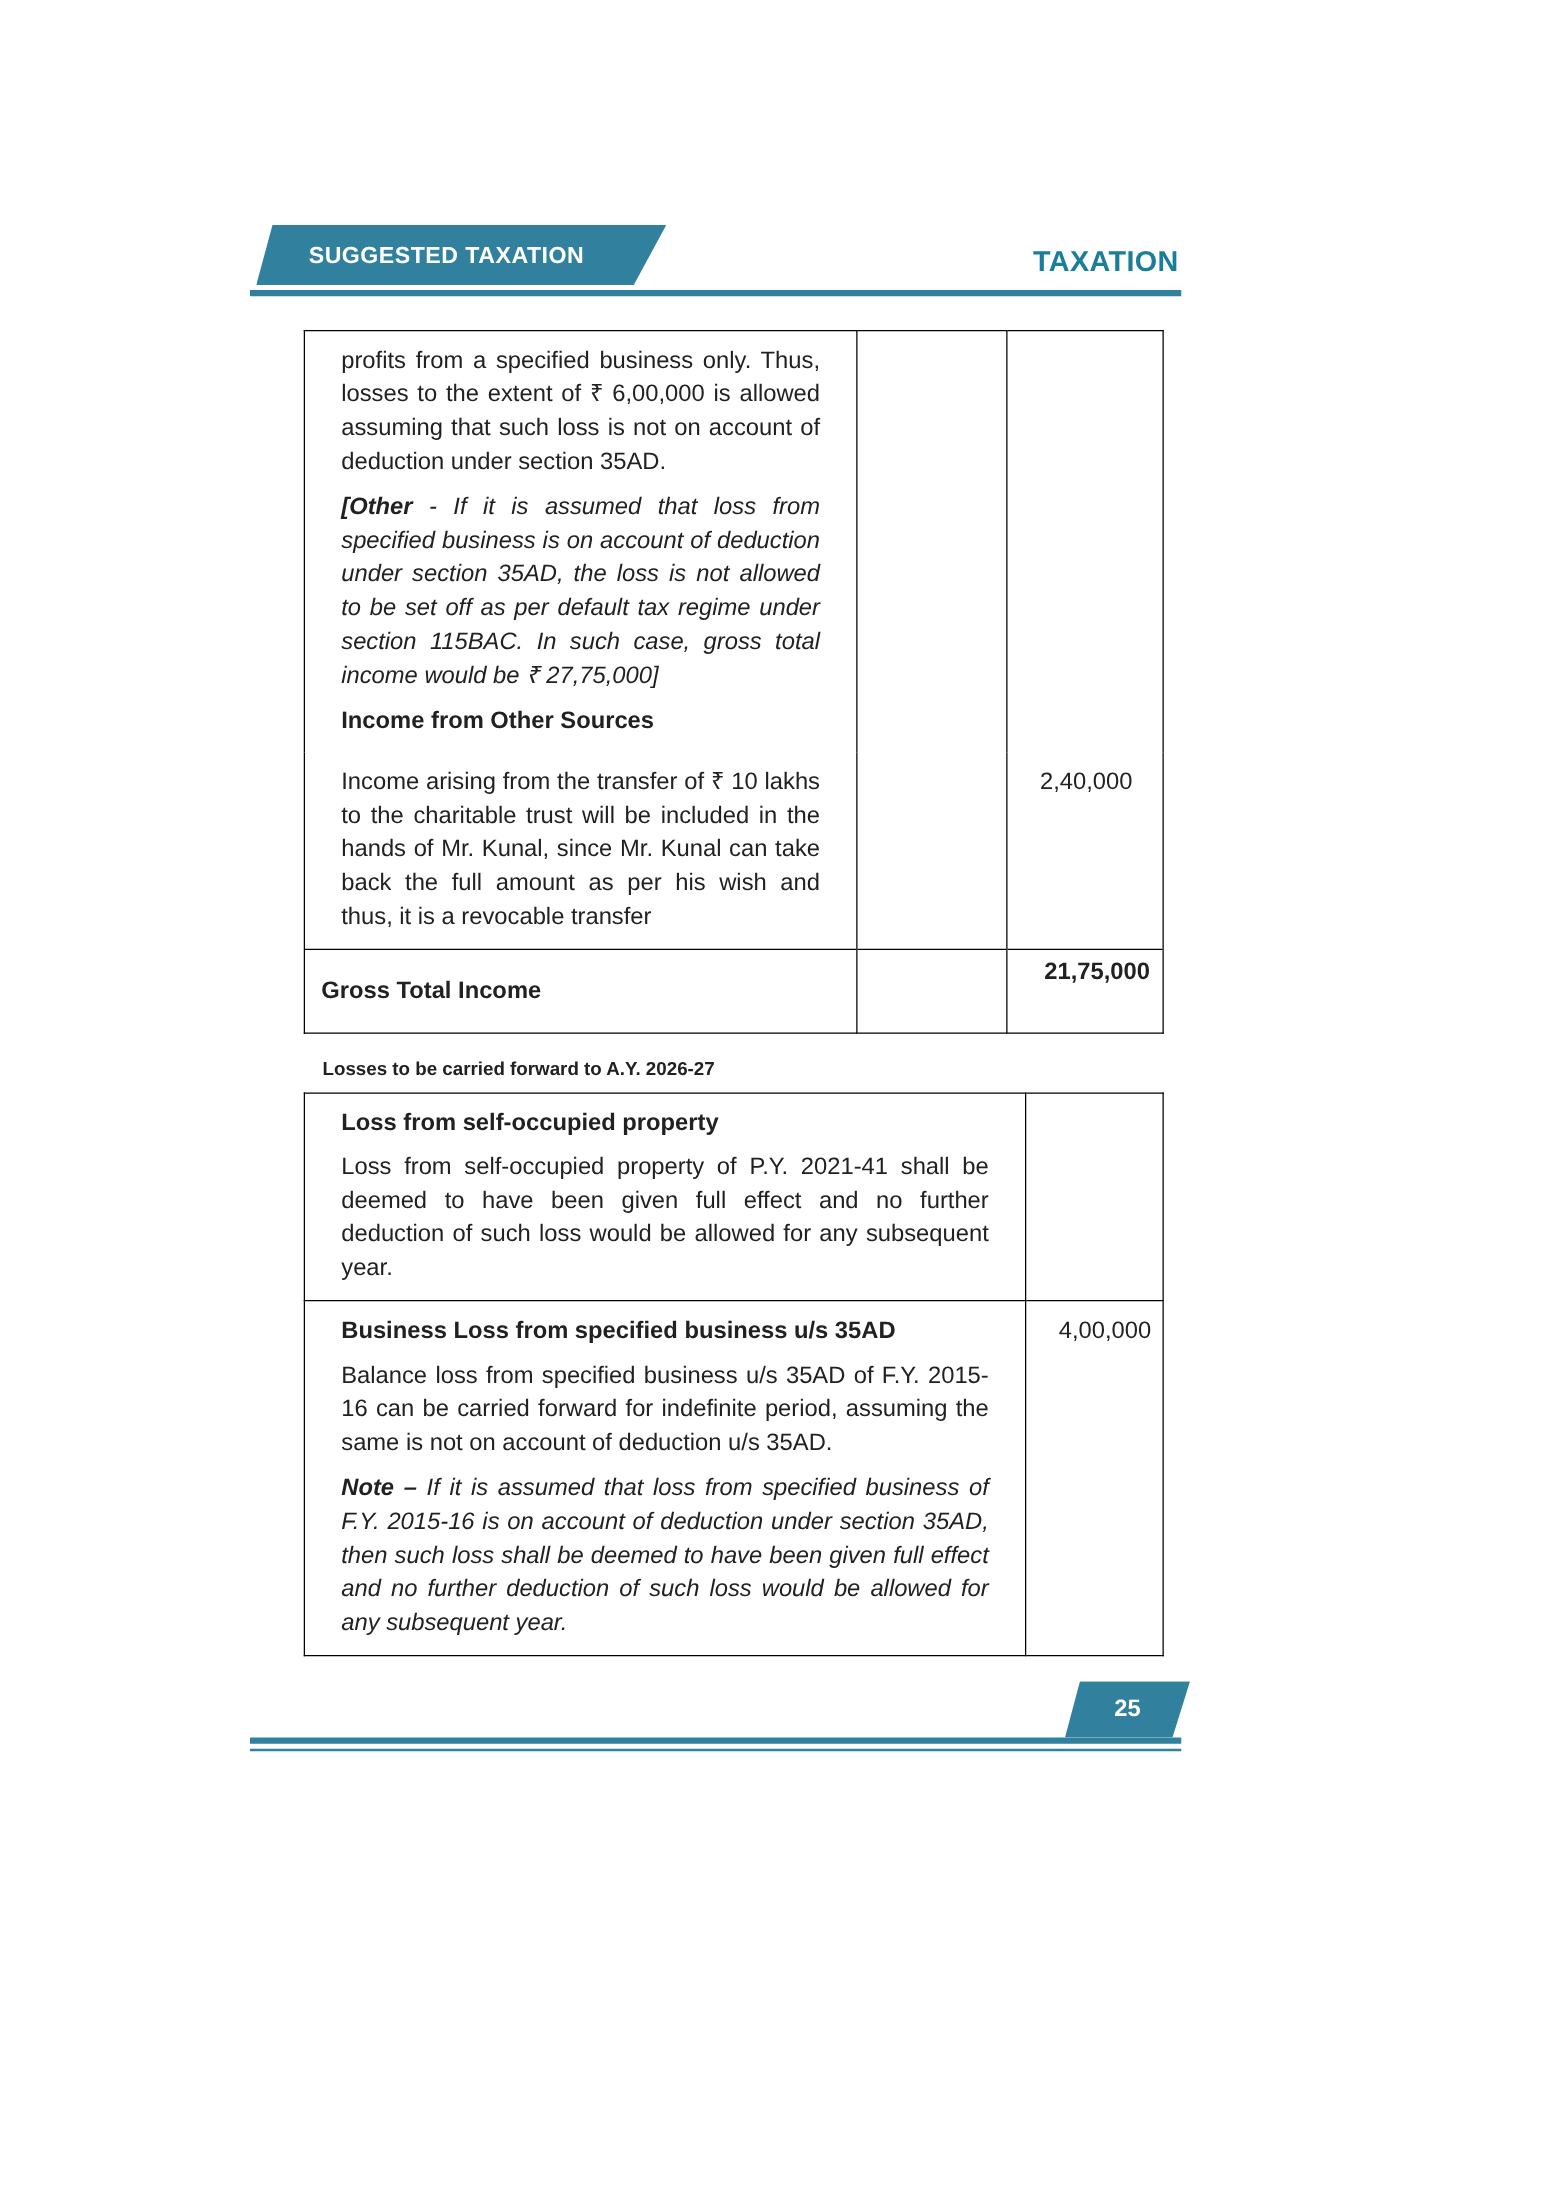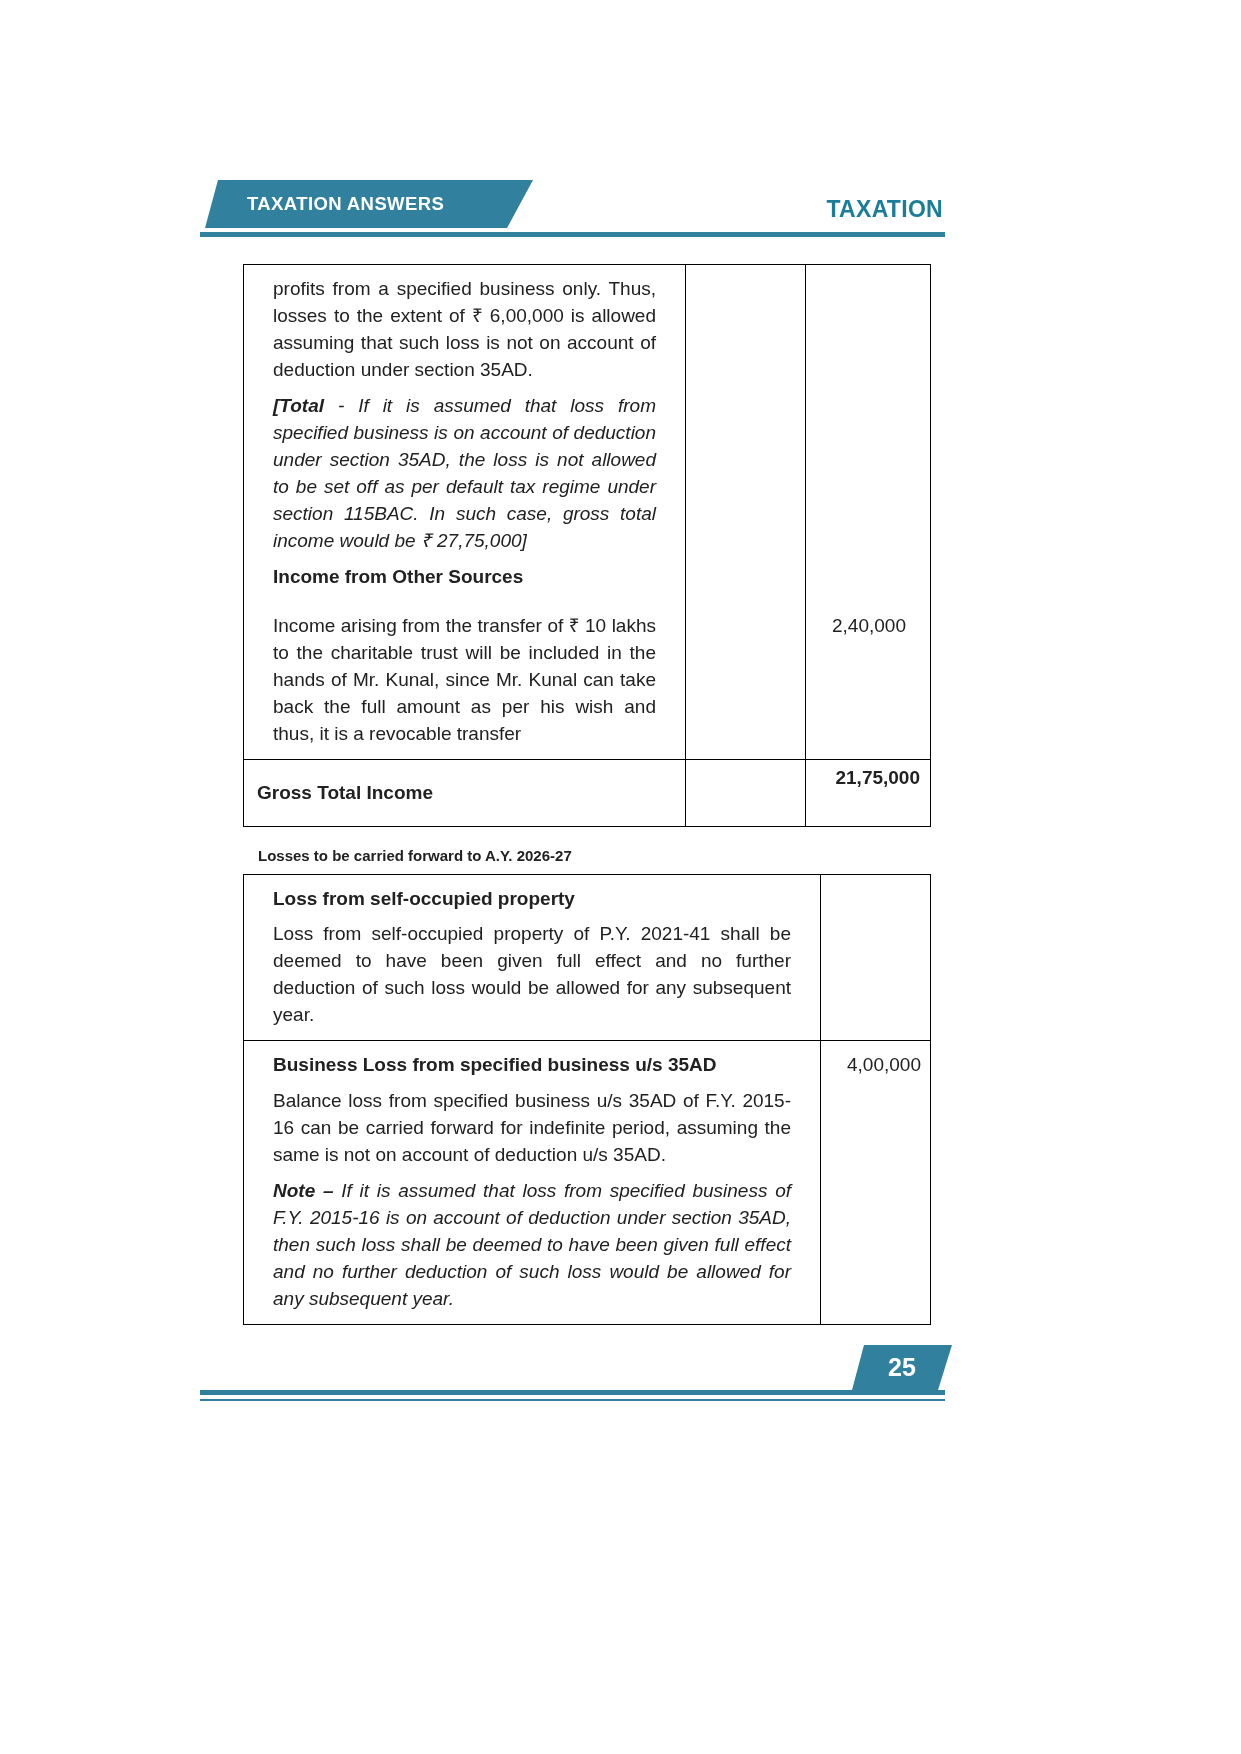--- a/index.html
+++ b/index.html
@@ -73,52 +73,52 @@
     margin:20px 0 0 58px;font-weight:bold;font-size:15px;
   }
 
   
   .footer{margin-top:20px;display:flex;flex-direction:column;align-items:flex-end;}
   .page-num-box{
     width:100px;height:45px;background:var(--accent);margin-right:-7px;
     clip-path:polygon(12px 0, 100% 0, calc(100% - 14px) 100%, 0 100%);
     display:flex;align-items:center;justify-content:center;
   }
-  .page-num-box span{color:#ffffff;font-weight:bold;font-size:25px;text-align:right;}
+  .page-num-box span{color:#ffffff;font-weight:bold;font-size:19px;text-align:right;}
   .bottom-rule{
     width:100%;height:11px;
     border-top:5px solid var(--accent);
     border-bottom:2px solid var(--accent);
   }
 </style>
 </head>
 <body>
 
 <div class="page">
   <div class="content">
 
     <div class="top-header">
       <div class="banner">
-        <span>TAXATION ANSWERS</span>
+        <span>SUGGESTED TAXATION</span>
       </div>
       <div class="subject">TAXATION</div>
       <div class="top-rule"></div>
     </div>
 
     <table class="t1">
       <colgroup>
         <col style="width:442px">
           <col style="width:120px">
           <col style="width:125px">
       </colgroup>
       <tbody>
           <tr class="r-first">
         <td class="c-text">
           <p class="just">profits from a specified business only. Thus, losses to the extent of ₹ 6,00,000 is allowed assuming that such loss is not on account of deduction under section 35AD.</p>
-          <p class="just note"><span class="bi">[Total</span><span> - If it is assumed that loss from specified business is on account of deduction under section 35AD, the loss is not allowed to be set off as per default tax regime under section 115BAC. In such case, gross total income would be ₹ 27,75,000]</span></p>
+          <p class="just note"><span class="bi">[Other</span><span> - If it is assumed that loss from specified business is on account of deduction under section 35AD, the loss is not allowed to be set off as per default tax regime under section 115BAC. In such case, gross total income would be ₹ 27,75,000]</span></p>
           <p class="cell-h">Income from Other Sources</p>
         </td>
         <td class="c-mid"></td>
         <td class="c-amt"></td>
       </tr>
       <tr>
         <td class="c-text">
           <p class="just">Income arising from the transfer of ₹ 10 lakhs to the charitable trust will be included in the hands of Mr. Kunal, since Mr. Kunal can take back the full amount as per his wish and thus, it is a revocable transfer</p>
         </td>
         <td class="c-mid"></td>

